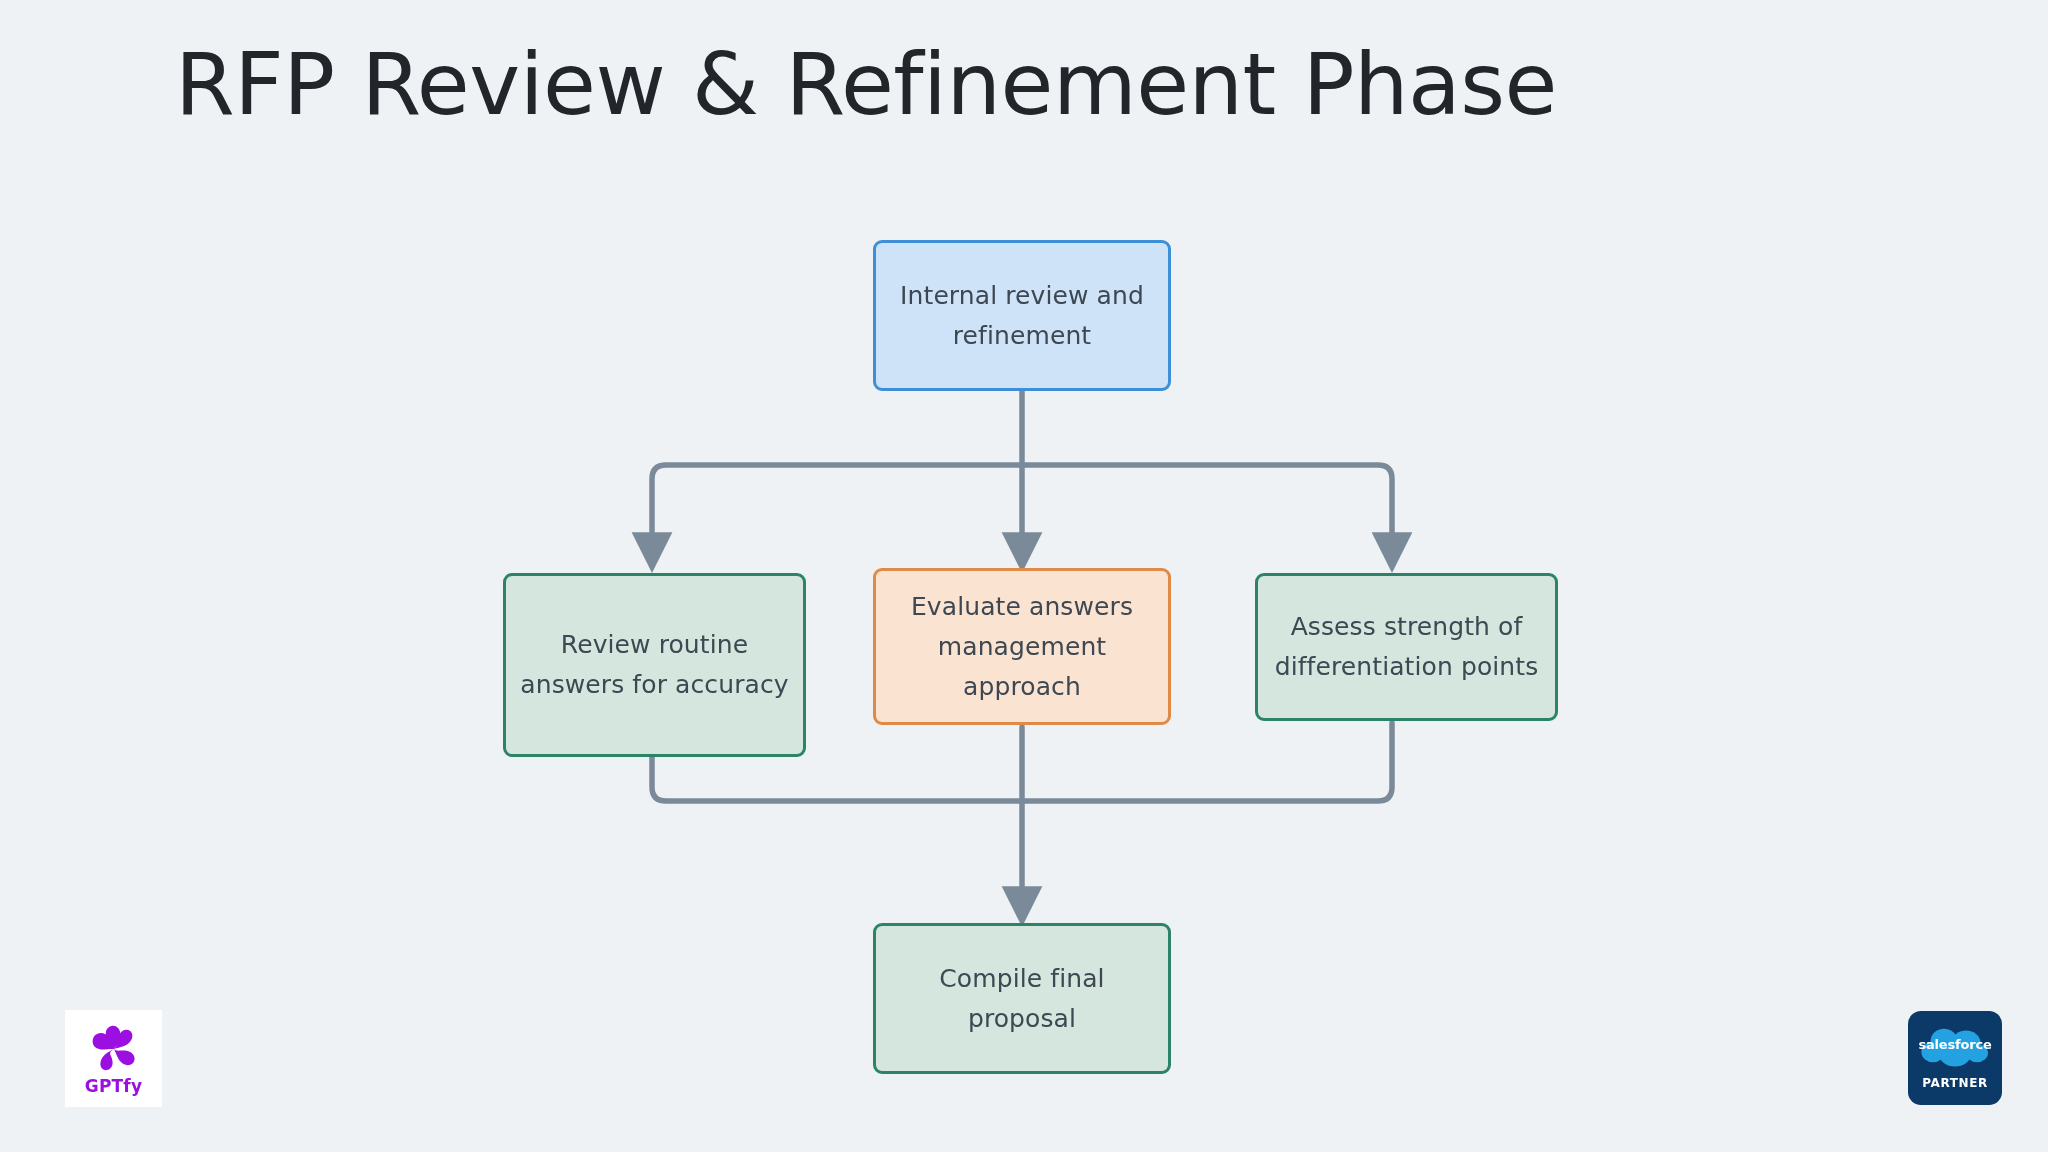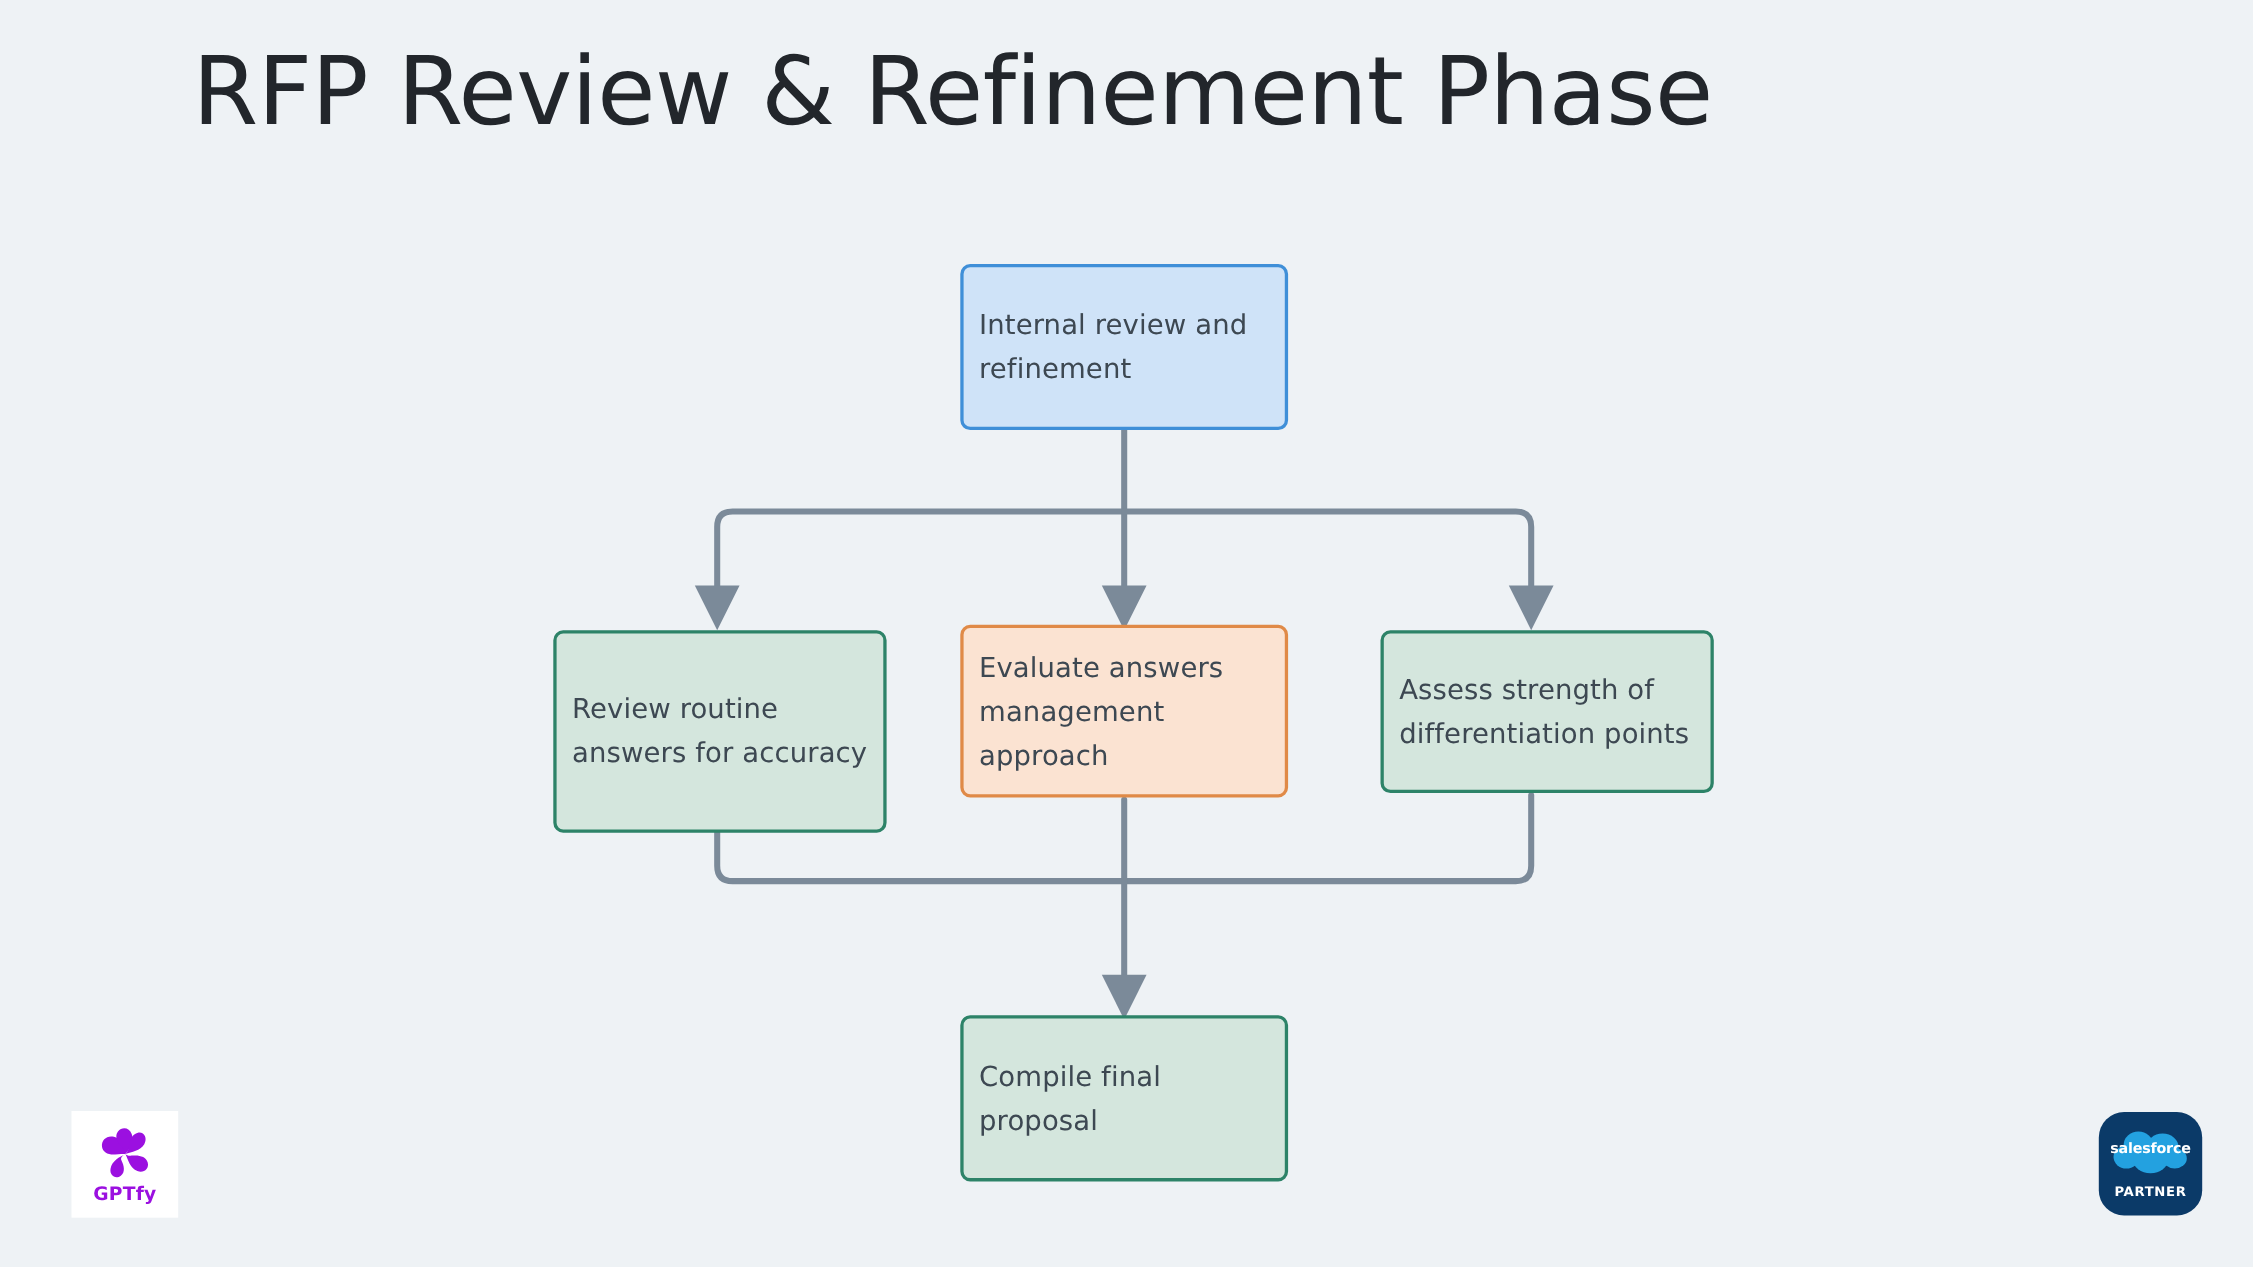--- a/index.html
+++ b/index.html
@@ -59,21 +59,21 @@
 
   .node {
     position: absolute;
     box-sizing: border-box;
     border-radius: 9px;
     border-width: 3px;
     border-style: solid;
     display: flex;
     align-items: center;
     justify-content: center;
-    text-align: left;
+    text-align: center;
     color: #3d4852;
     font-family: "DejaVu Sans", sans-serif;
     font-size: 25px;
     line-height: 40px;
     letter-spacing: 0.1px;
     padding: 6px 14px;
   }
 
   .node .node-label {
     display: block;
@@ -155,21 +155,21 @@
     line-height: 18px;
   }
 
   #sf-badge {
     position: absolute;
     left: 1908px;
     top: 1011px;
     width: 94px;
     height: 94px;
     background: #0b3a68;
-    border-radius: 23px;
+    border-radius: 13px;
     display: flex;
     flex-direction: column;
     align-items: center;
     justify-content: center;
   }
   #sf-badge .sf-cloud-wrap {
     position: relative;
     width: 74px;
     height: 44px;
   }

